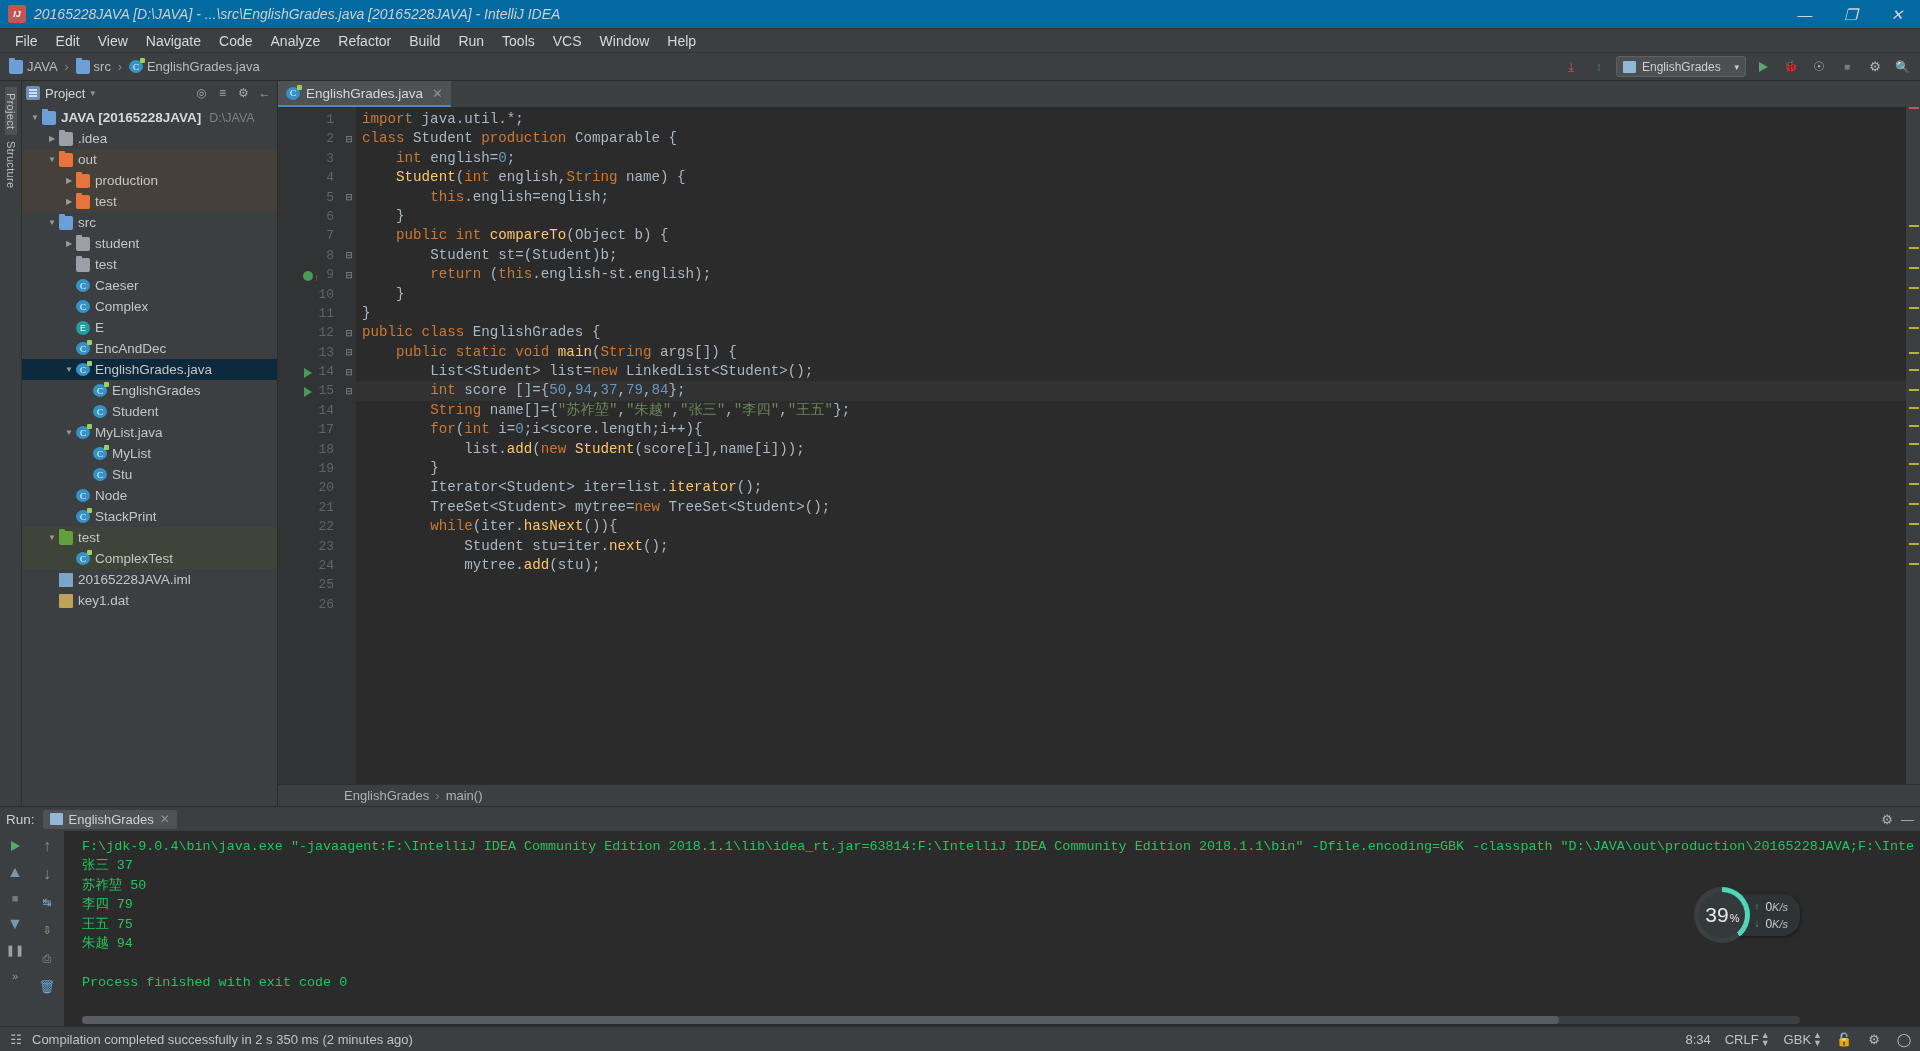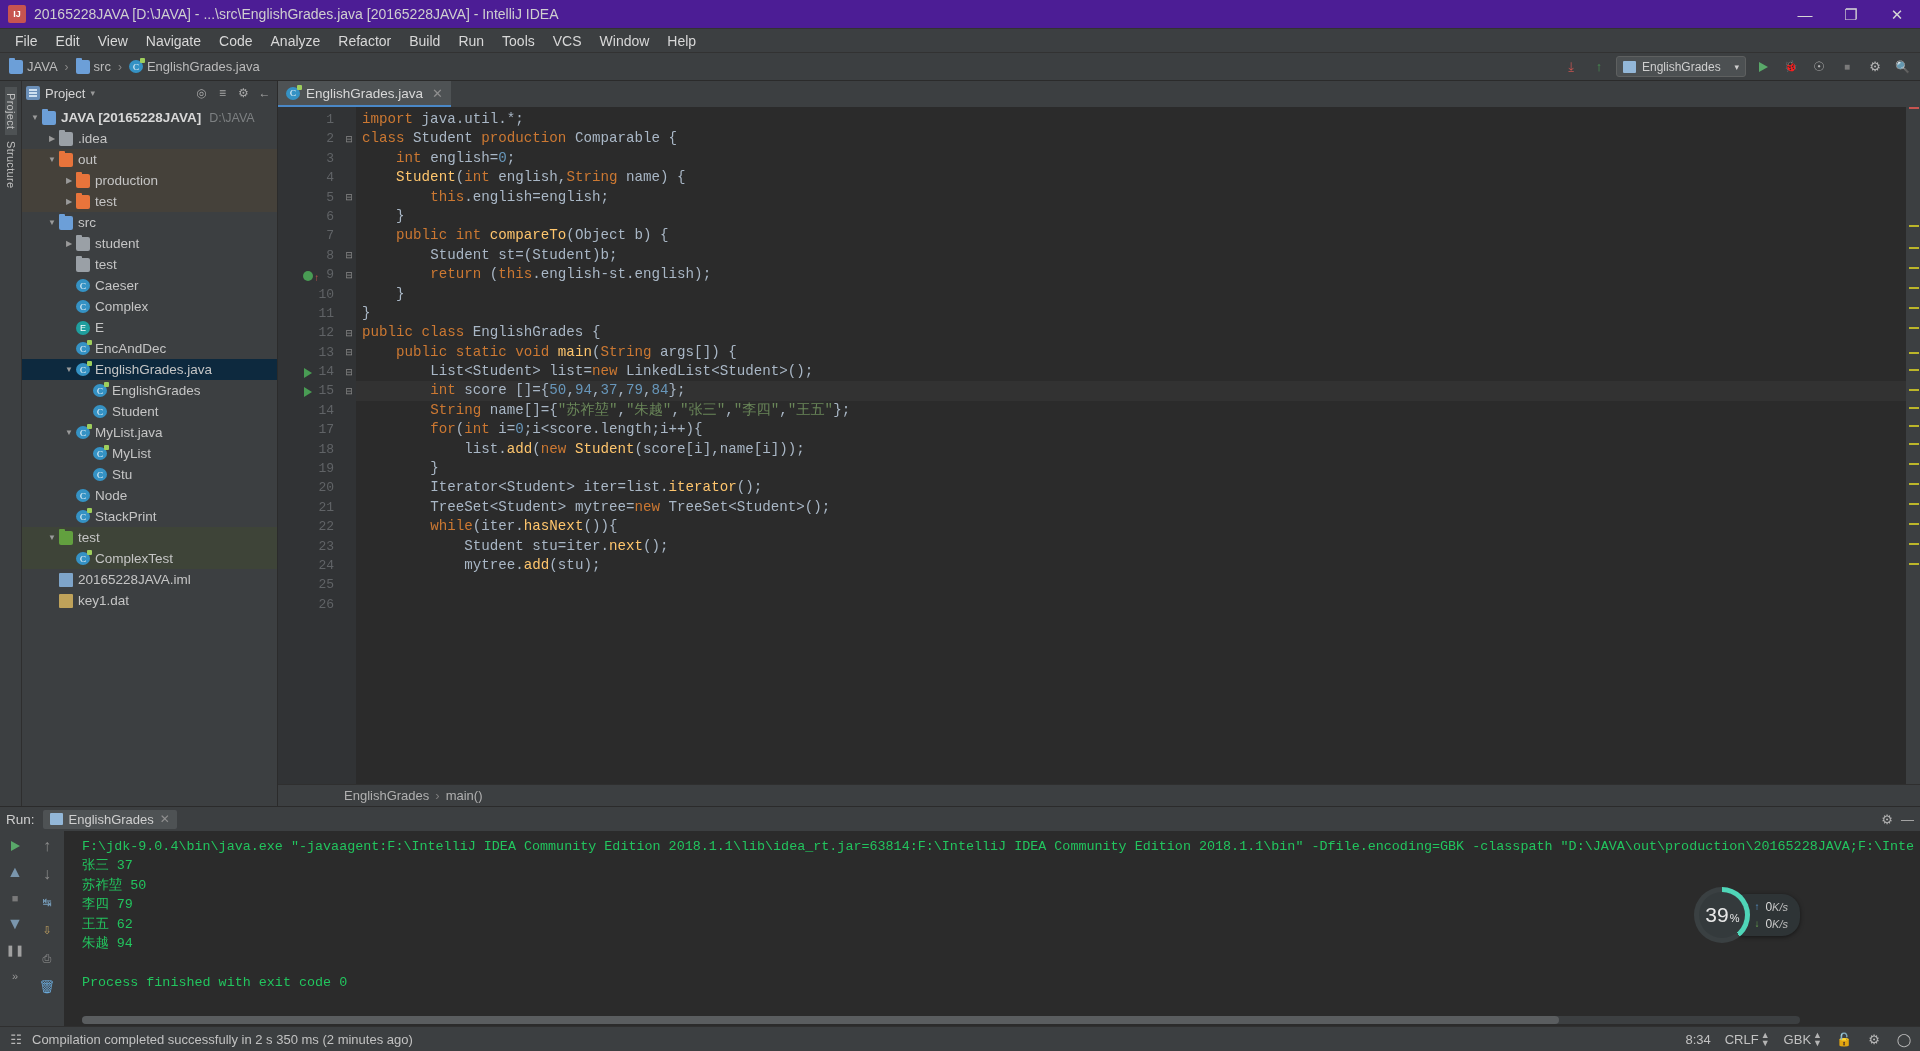--- a/index.html
+++ b/index.html
@@ -7,22 +7,22 @@
     width: 1920px; height: 1051px;
     background: #3c3f41;
     font-family: "Liberation Sans", sans-serif;
     overflow: hidden;
     color: #bbbbbb;
   }
   .app { position: relative; width: 1920px; height: 1051px; display: flex; flex-direction: column; }
 
   
   .titlebar {
-    height: 29px; background: #4c1d95; display: flex; align-items: center;
-    flex: 0 0 29px; border-bottom: 1px solid #323232;
+    height: 29px; background: #0369a1; display: flex; align-items: center;
+    flex: 0 0 29px; border-bottom: 1px solid #323232; font-style: italic;
   }
   .titlebar .tb-icon {
     width: 18px; height: 18px; margin: 0 8px 0 8px; flex: 0 0 18px;
     background: #c75450; border-radius: 2px; position: relative;
   }
   .titlebar .tb-icon::after {
     content: "IJ"; position: absolute; inset: 0; color: #fff; font-size: 9px;
     display: flex; align-items: center; justify-content: center; font-weight: bold;
   }
   .titlebar .tb-title { font-size: 14px; color: #cfcfcf; white-space: nowrap; }
@@ -620,21 +620,21 @@
         <div class="rg-btn" style="color:#7aa2c0;font-size:11px;">↹</div>
         <div class="rg-btn" style="color:#c0a060;font-size:11px;">⇩</div>
         <div class="rg-btn" style="color:#9a9a9a;font-size:11px;">⎙</div>
         <div class="rg-btn" style="color:#6aa8d8;font-size:13px;">🗑</div>
       </div>
       <div class="console" id="console-host">
         <div class="cline">F:\jdk-9.0.4\bin\java.exe "-javaagent:F:\IntelliJ IDEA Community Edition 2018.1.1\lib\idea_rt.jar=63814:F:\IntelliJ IDEA Community Edition 2018.1.1\bin" -Dfile.encoding=GBK -classpath "D:\JAVA\out\production\20165228JAVA;F:\Inte</div>
           <div class="cline">张三 37</div>
           <div class="cline">苏祚堃 50</div>
           <div class="cline">李四 79</div>
-          <div class="cline">王五 62</div>
+          <div class="cline">王五 75</div>
           <div class="cline">朱越 94</div>
           <div class="cline"></div>
           <div class="cline">Process finished with exit code 0</div>
           <div class="hscroll">
             <i></i>
           </div>
       </div>
     </div>
   </div>
 

